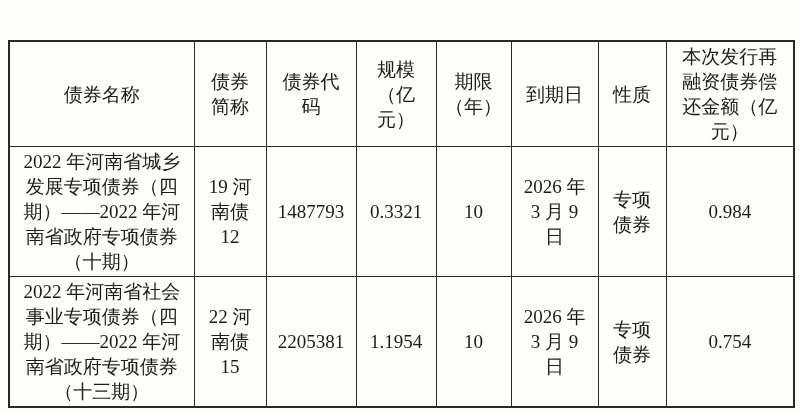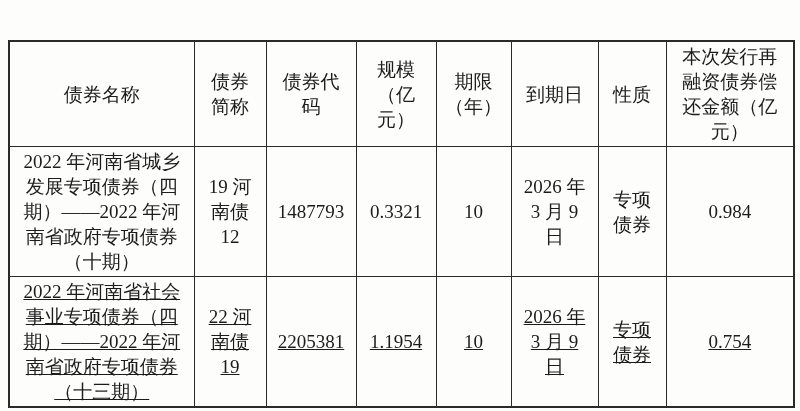--- a/index.html
+++ b/index.html
@@ -39,21 +39,21 @@
     font-size: 19px;
     font-weight: normal;
     line-height: 25px;
     text-align: center;
     vertical-align: middle;
     padding: 2px 8px;
     overflow: hidden;
   }
   tr.header-row { height: 100px; }
   tr.data-row-1 { height: 130px; }
-  tr.data-row-2 { height: 126px; text-decoration: underline; }
+  tr.data-row-2 { height: 126px; }
   td.cell-name {
     text-align: left;
     padding: 2px 7px;
     margin-left: 48px;
   }
   th.col-term, td.cell-term { padding: 2px 6px; }
   td.cell-maturity { padding: 2px 4px; }
   td.cell-nature { padding: 2px 9px; }
 </style>
 </head>
@@ -91,21 +91,21 @@
         <td class="cell-short">19 河南债 12</td>
         <td class="cell-code">1487793</td>
         <td class="cell-scale">0.3321</td>
         <td class="cell-term">10</td>
         <td class="cell-maturity">2026 年 3 月 9 日</td>
         <td class="cell-nature">专项债券</td>
         <td class="cell-repay">0.984</td>
       </tr>
       <tr class="data-row-2">
         <td class="cell-name">2022 年河南省社会事业专项债券（四期）——2022 年河南省政府专项债券（十三期）</td>
-        <td class="cell-short">22 河南债 19</td>
+        <td class="cell-short">22 河南债 15</td>
         <td class="cell-code">2205381</td>
         <td class="cell-scale">1.1954</td>
         <td class="cell-term">10</td>
         <td class="cell-maturity">2026 年 3 月 9 日</td>
         <td class="cell-nature">专项债券</td>
         <td class="cell-repay">0.754</td>
       </tr>
     </tbody>
   </table>
 

